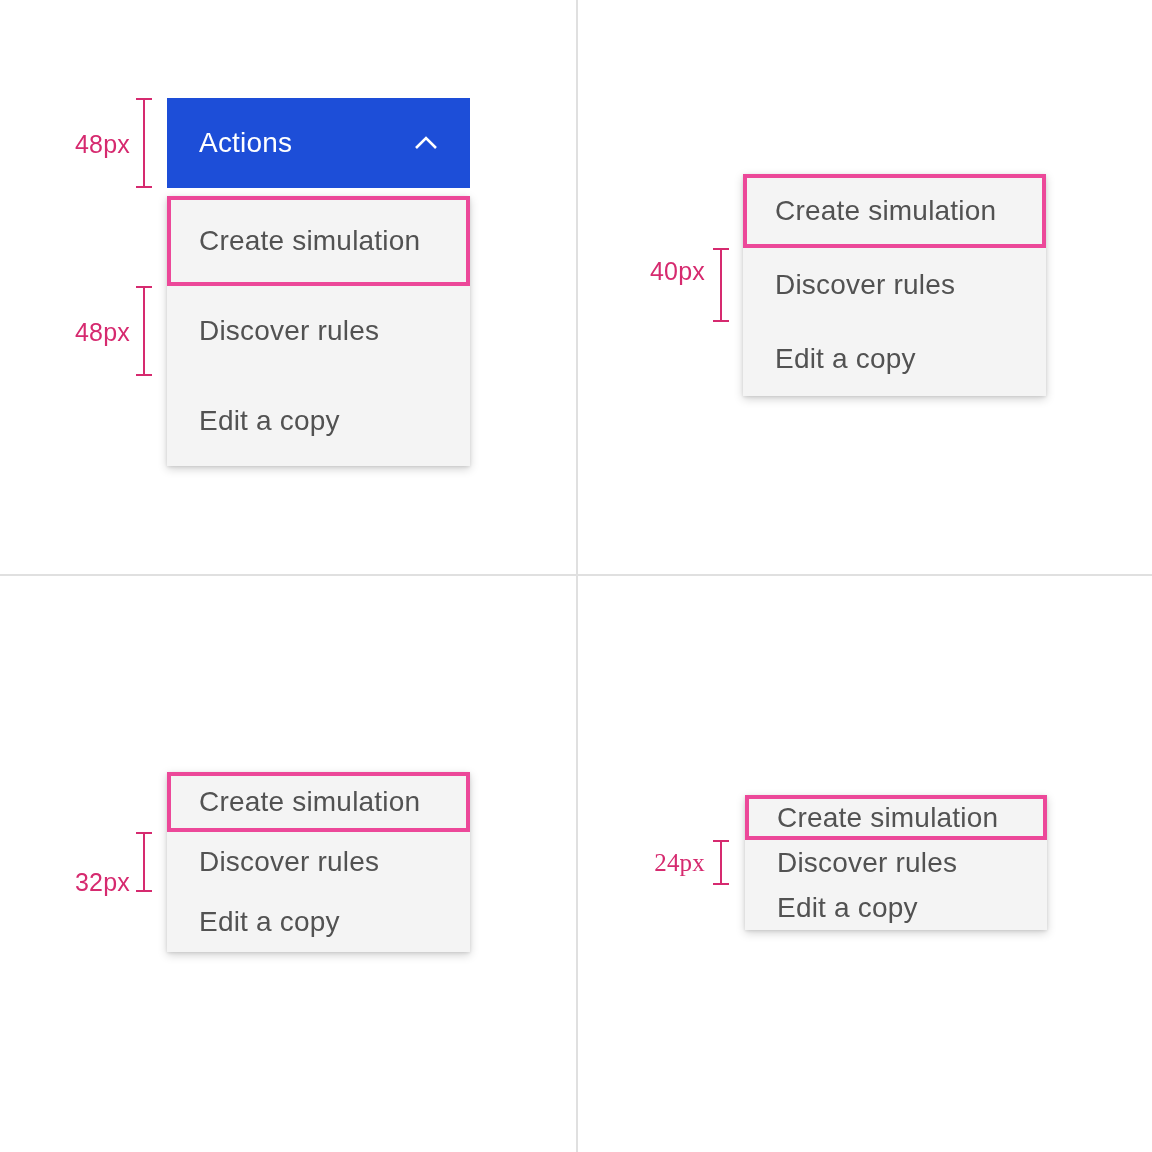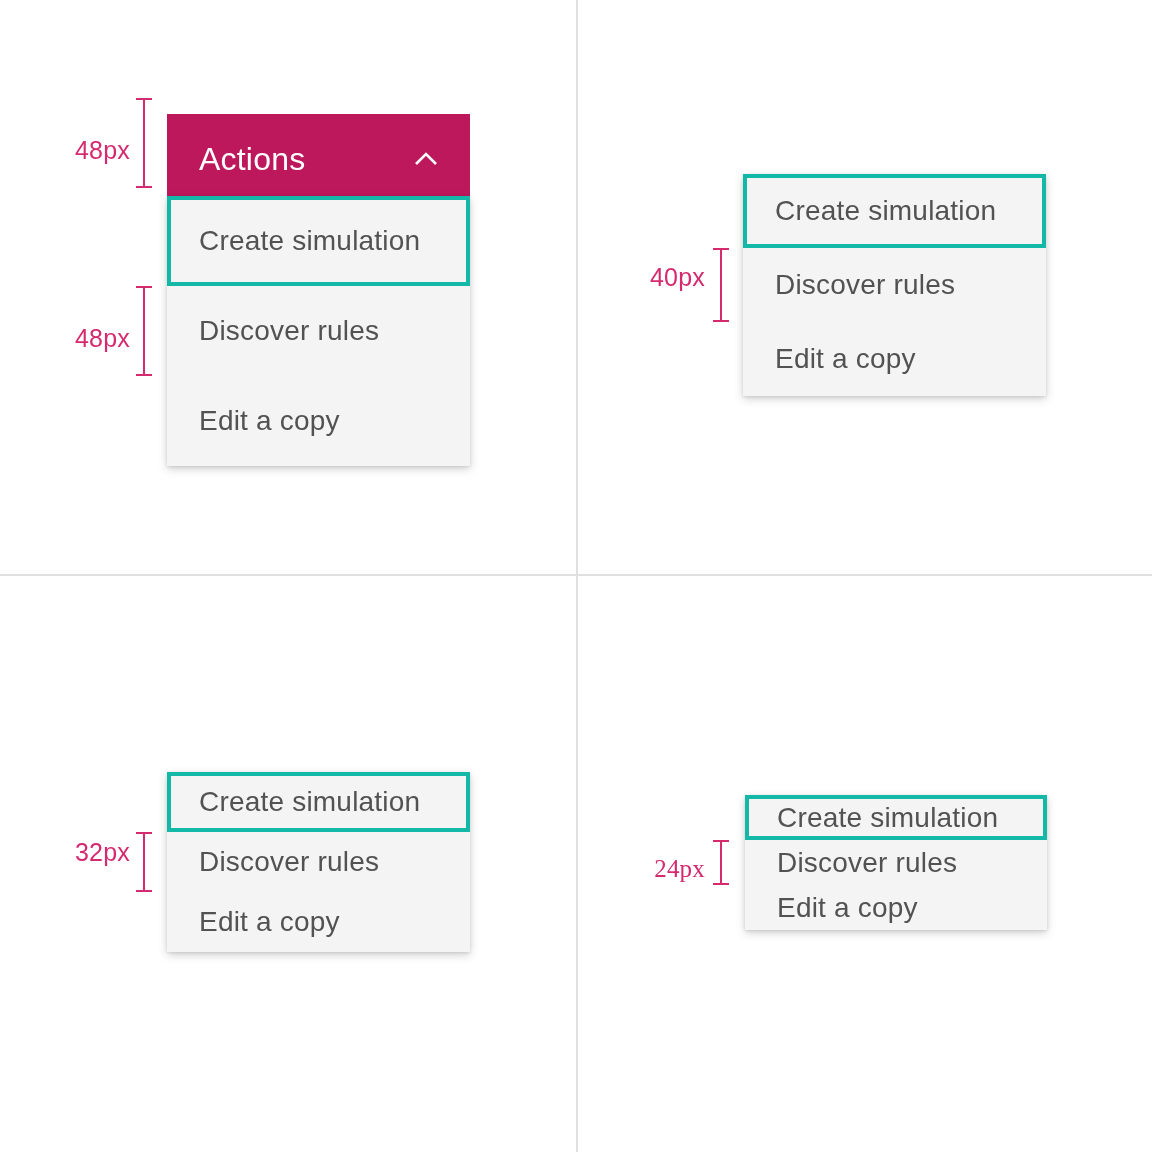--- a/index.html
+++ b/index.html
@@ -6,54 +6,54 @@
   body{
     width:1152px;height:1152px;position:relative;background:#ffffff;
     font-family:"Liberation Sans","DejaVu Sans",sans-serif;
     overflow:hidden;
   }
   .divider-v{position:absolute;left:576px;top:0;width:2px;height:1152px;background:#e0e0e0;}
   .divider-h{position:absolute;left:0;top:574px;width:1152px;height:2px;background:#e0e0e0;}
 
   .trigger{
     position:absolute;left:167px;top:98px;width:303px;height:90px;
-    background:#be185d;border:none;color:#ffffff;
+    background:#1d4ed8;border:none;color:#ffffff;
     display:flex;align-items:center;justify-content:space-between;
-    padding:0 32px;font-size:32px;font-family:inherit;letter-spacing:.2px;
-    cursor:pointer;box-sizing:border-box;text-align:left;margin-top:16px;
+    padding:0 32px;font-size:28px;font-family:inherit;letter-spacing:.2px;
+    cursor:pointer;box-sizing:border-box;text-align:left;
   }
   .menu{
     position:absolute;background:#f4f4f4;margin:0;padding:0;list-style:none;
     box-shadow:0 3px 9px rgba(0,0,0,0.18), 0 1px 3px rgba(0,0,0,0.10);
   }
   .menu-item{
     display:flex;align-items:center;box-sizing:border-box;
     padding:0 32px;font-size:28px;color:#525252;letter-spacing:.2px;
     cursor:pointer;
   }
-  .menu-item.focused{border:4px solid #14b8a6;padding:8px 28px;}
+  .menu-item.focused{border:4px solid #ec4899;padding:8px 28px;}
 
   .menu-48{left:167px;top:196px;width:303px;}
   .menu-48 .menu-item{height:90px;}
   .menu-40{left:743px;top:174px;width:303px;}
   .menu-40 .menu-item{height:74px;}
   .menu-32{left:167px;top:772px;width:303px;}
   .menu-32 .menu-item{height:60px;}
   .menu-24{left:745px;top:795px;width:302px;}
   .menu-24 .menu-item{height:45px;}
 
   .measure-line{position:absolute;width:2px;background:#d62a6f;}
   .measure-line::before,.measure-line::after{
     content:"";position:absolute;left:-7px;width:16px;height:2px;background:#d62a6f;
   }
   .measure-line::before{top:0;}
   .measure-line::after{bottom:0;}
   .measure-label{
     position:absolute;color:#d62a6f;font-size:25px;letter-spacing:.2px;
-    text-align:right;width:90px;line-height:28px;margin-top:6px;
+    text-align:right;width:90px;line-height:28px;
   }
 
   .chevron-up{flex:0 0 auto;}
 </style>
 </head>
 <body>
 
 <div class="divider-v"></div>
 <div class="divider-h"></div>
 
@@ -83,21 +83,21 @@
   <div class="measure-line" style="left:720px;top:248px;height:74px;"></div>
 
   <ul class="menu menu-40">
     <li class="menu-item focused">Create simulation</li>
     <li class="menu-item">Discover rules</li>
     <li class="menu-item">Edit a copy</li>
   </ul>
 </section>
 
 <section>
-  <span class="measure-label" style="left:40px;top:832px;">32px</span>
+  <span class="measure-label" style="left:40px;top:868px;">32px</span>
   <div class="measure-line" style="left:143px;top:832px;height:60px;"></div>
 
   <ul class="menu menu-32">
     <li class="menu-item focused">Create simulation</li>
     <li class="menu-item">Discover rules</li>
     <li class="menu-item">Edit a copy</li>
   </ul>
 </section>
 
 <section>

